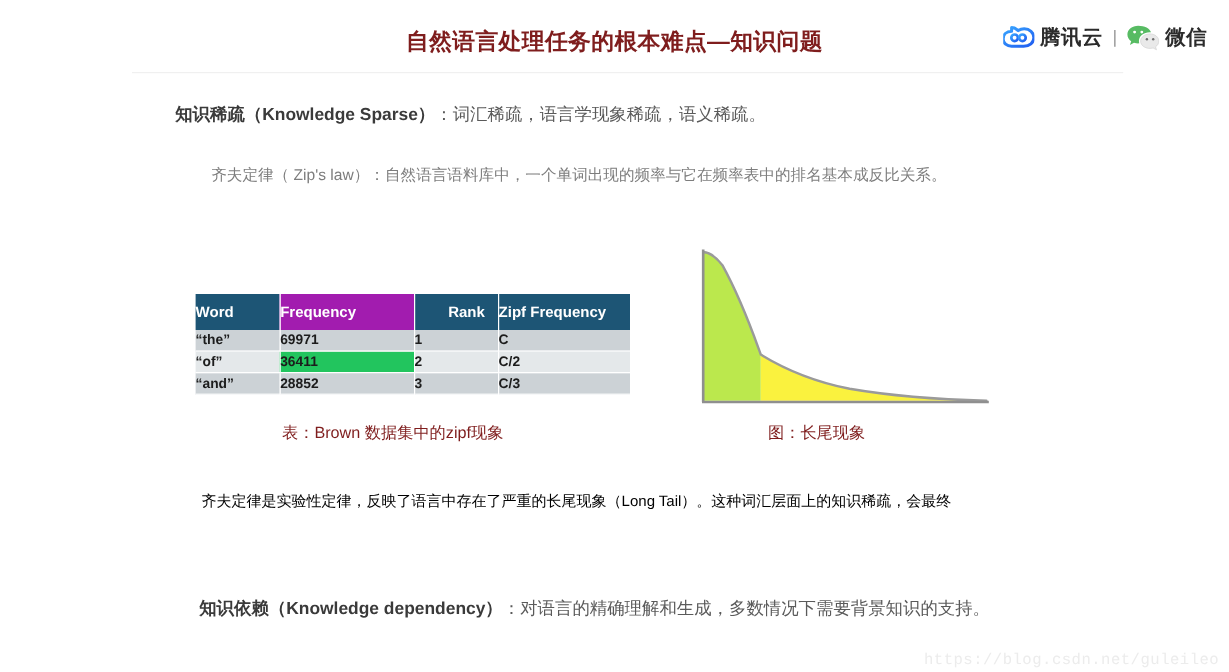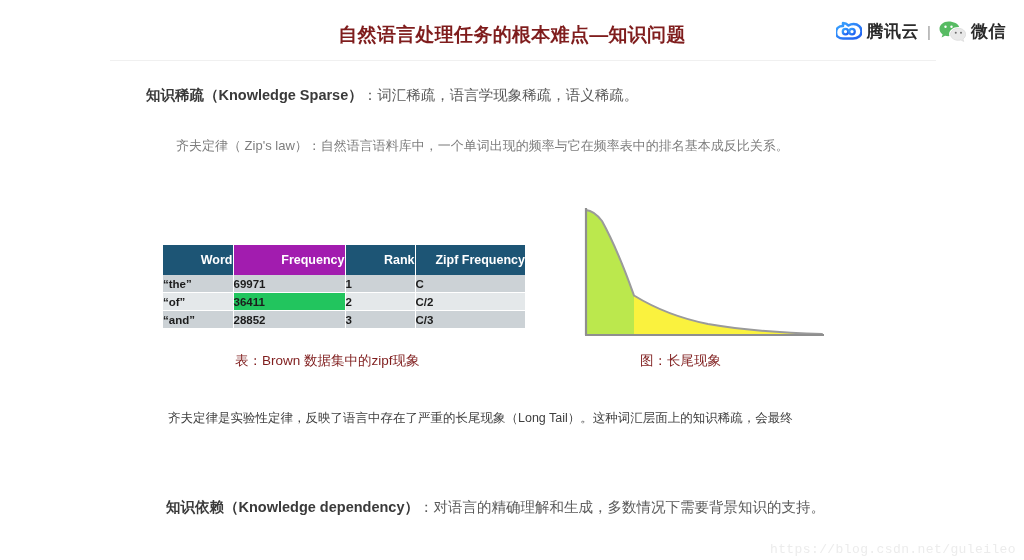--- a/index.html
+++ b/index.html
@@ -106,21 +106,21 @@
     border-collapse: collapse;
     font-size: 12px;
     table-layout: fixed;
   }
   .zipf-table th {
     background: #1d5575;
     color: #ffffff;
     font-weight: bold;
     font-size: 12.5px;
     height: 30px;
-    text-align: right;
+    text-align: left;
     border-right: 1px solid #ffffff;
     padding: 0;
     margin-left: 33px;
   }
   .zipf-table th:last-child { border-right: none; }
   .zipf-table td {
     height: 17px;
     text-align: left;
     font-weight: bold;
     font-size: 11.5px;
@@ -155,21 +155,21 @@
     height: 135px;
   }
 
   
   .para {
     position: absolute;
     left: 168px;
     top: 407px;
     font-size: 12.5px;
     line-height: 22px;
-    color: #404040;
+    color: #000000;
     width: 640px;
   }
   .para-line { white-space: nowrap; }
 
   .footer-line {
     position: absolute;
     left: 146px;
     top: 498px;
     font-size: 14.5px;
     white-space: nowrap;
@@ -253,21 +253,21 @@
   <colgroup>
     <col class="c-word">
       <col class="c-freq">
       <col class="c-rank">
       <col class="c-zipf">
   </colgroup>
   <thead>
     <tr>
       <th style="background: rgb(29, 85, 117);">Word</th>
       <th style="background: #a21caf;">Frequency</th>
-      <th style="background: rgb(29, 85, 117);">Rank</th>
+      <th style="background: rgb(29, 85, 117); padding-left: 28px;">Rank</th>
       <th style="background: rgb(29, 85, 117);">Zipf Frequency</th>
     </tr>
   </thead>
   <tbody>
     <tr>
       <td style="background: rgb(204, 210, 214);">“the”</td>
       <td style="background: rgb(204, 210, 214);">69971</td>
       <td style="background: rgb(204, 210, 214);">1</td>
       <td style="background: rgb(204, 210, 214);">C</td>
     </tr>

